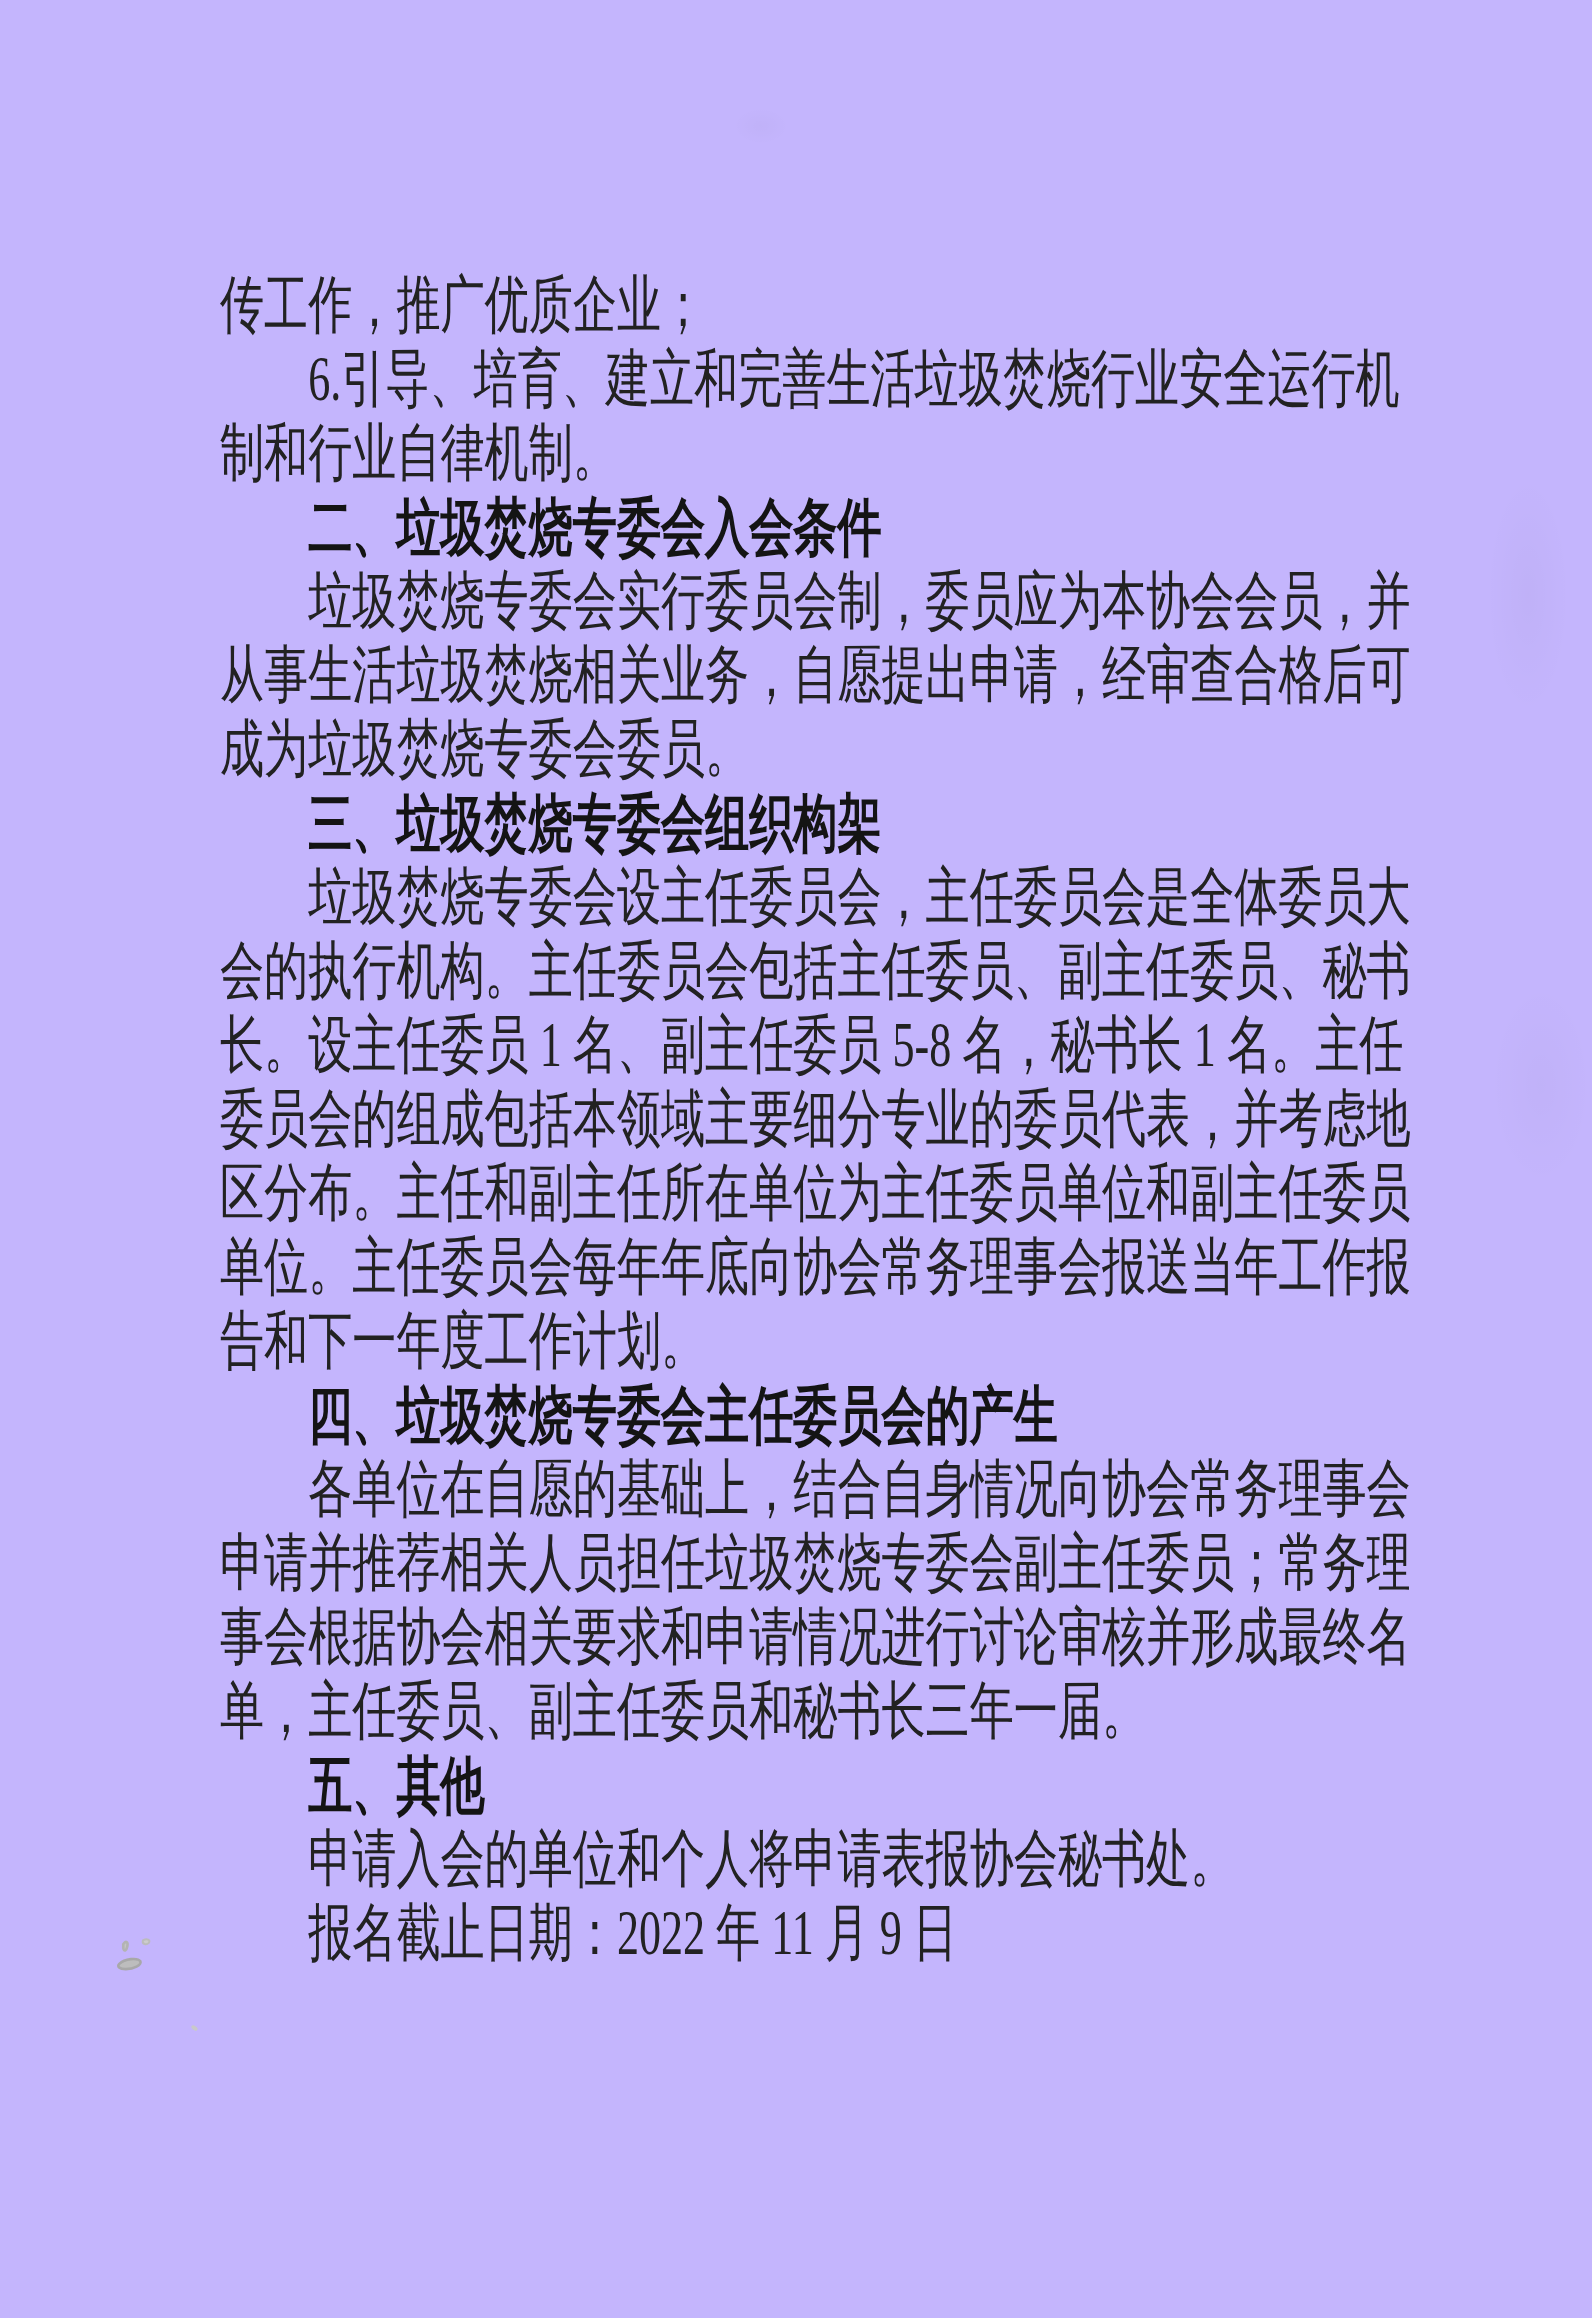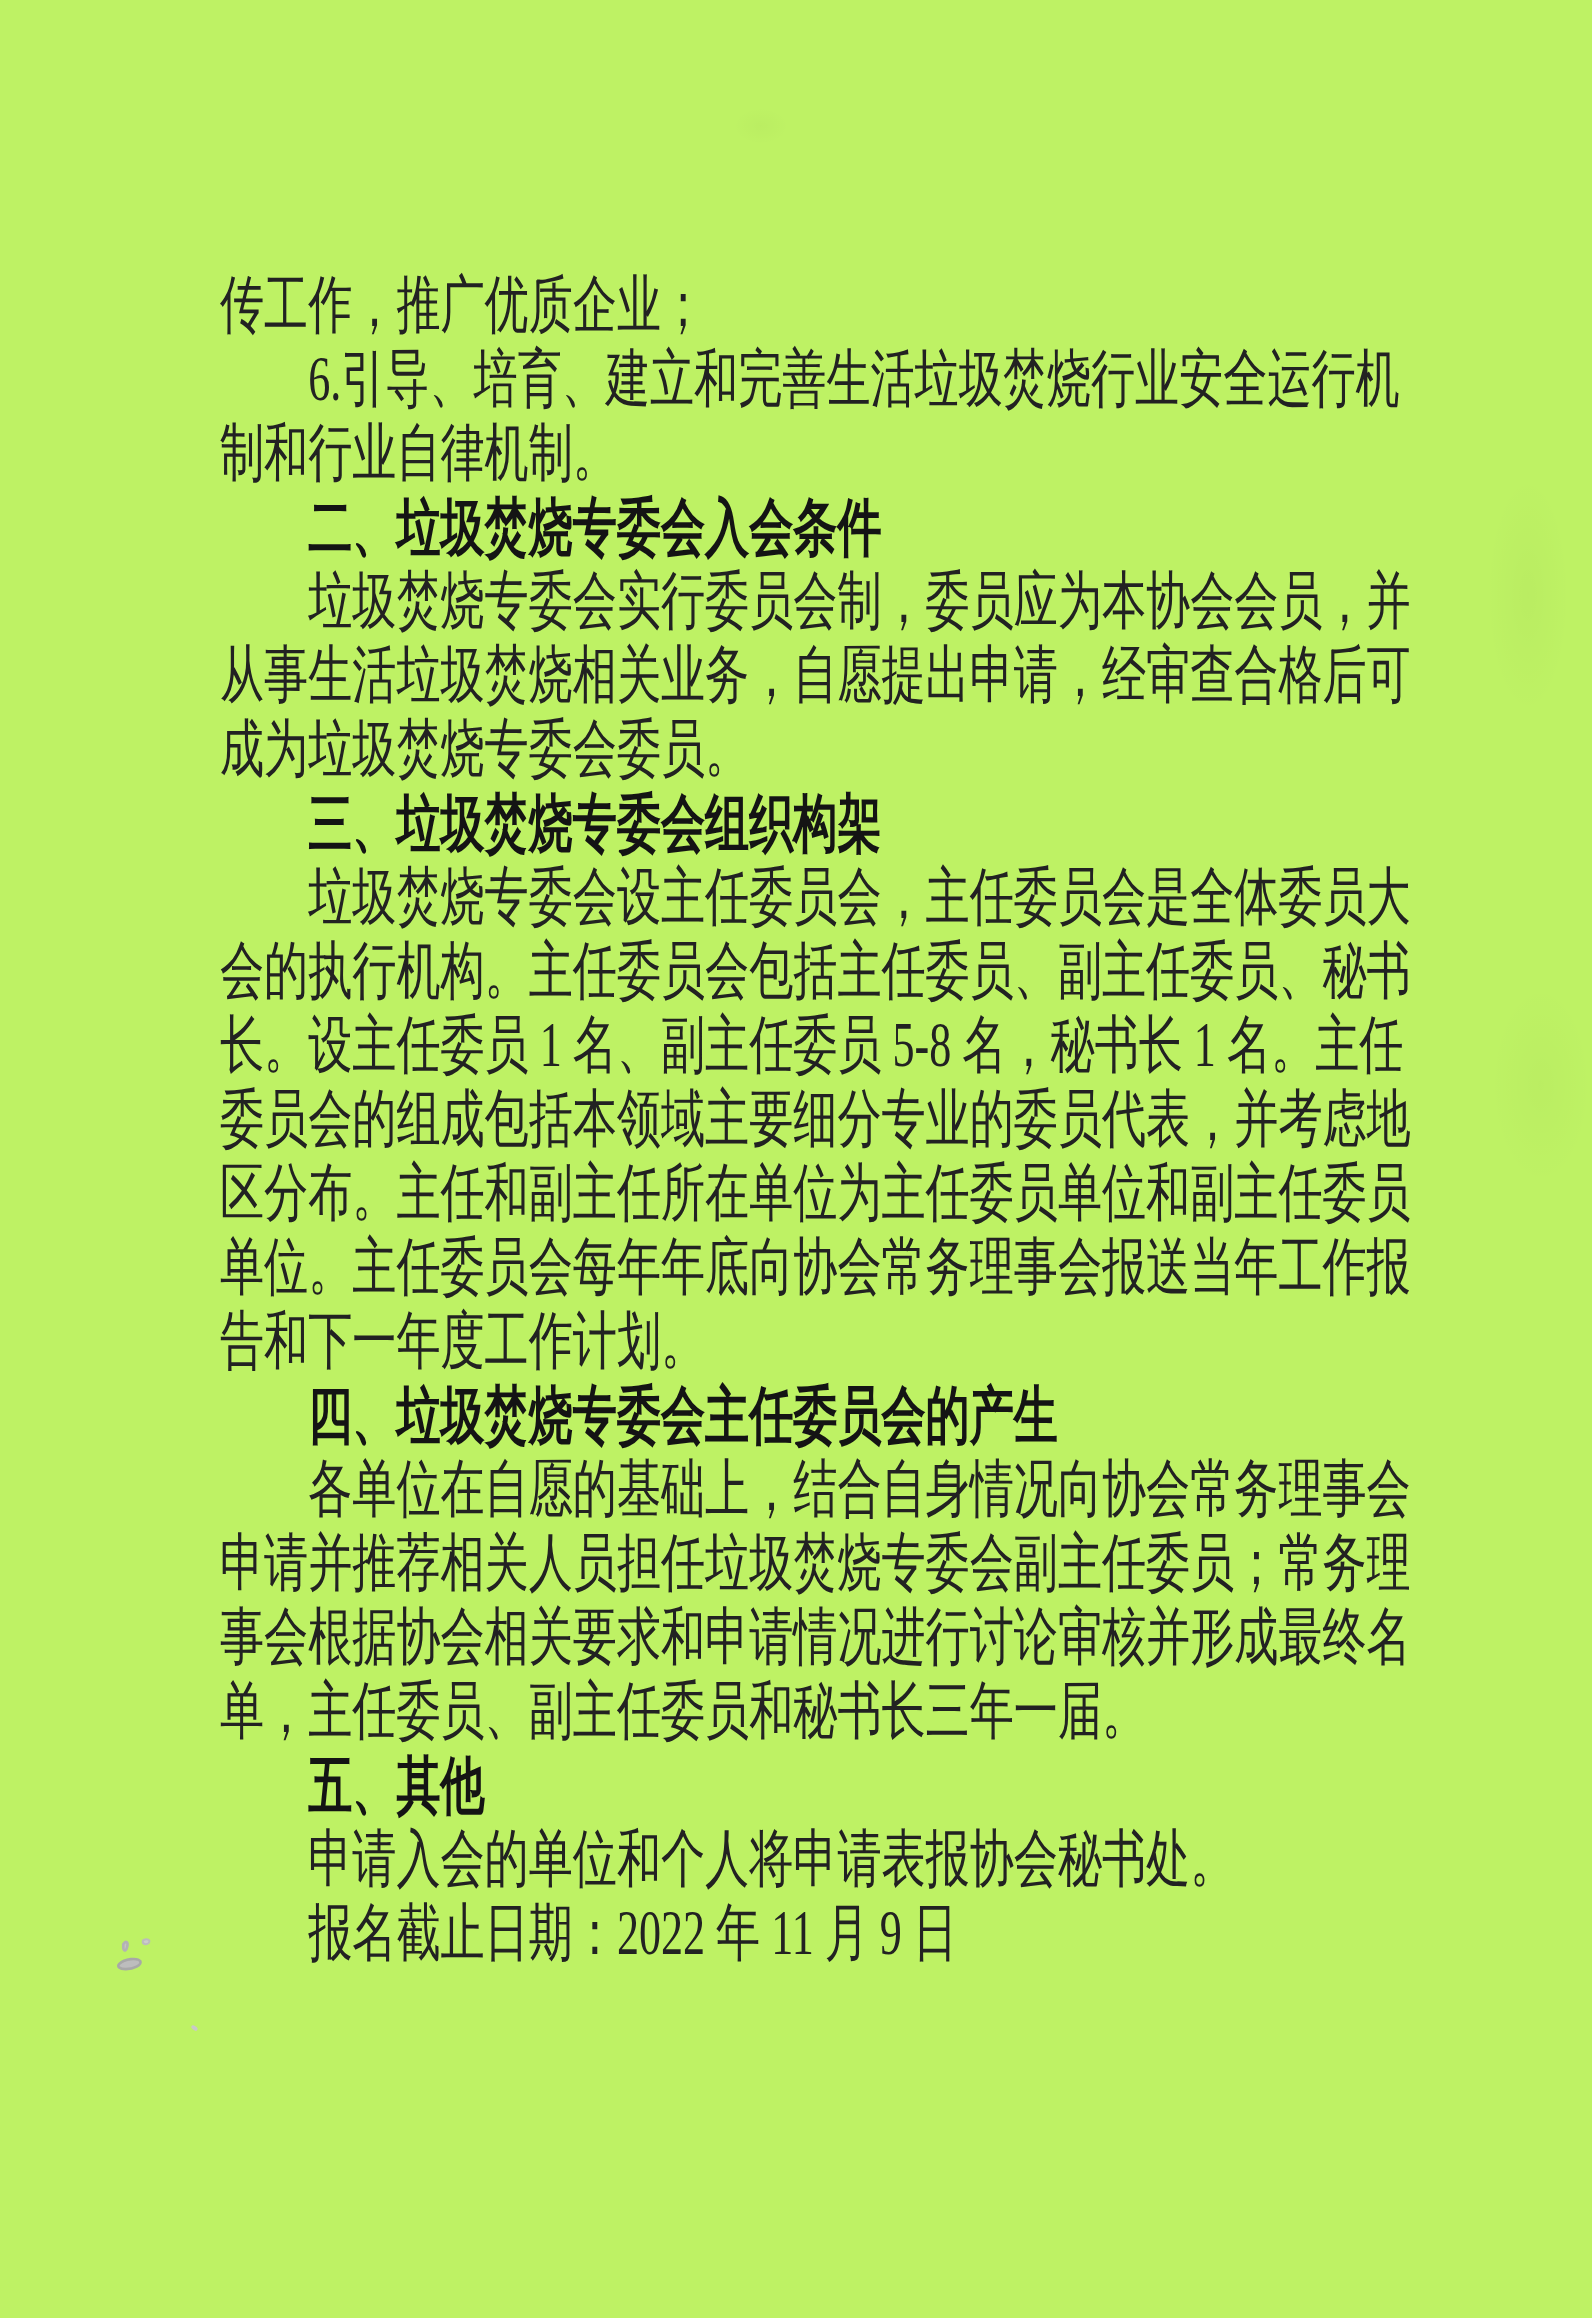--- a/index.html
+++ b/index.html
@@ -4,21 +4,21 @@
 <style>
   html, body {
     margin: 0;
     padding: 0;
     background: #ffffff;
   }
   .page {
     position: relative;
     width: 1592px;
     height: 2319px;
-    background: #bef264;
+    background: #c4b5fd;
     overflow: hidden;
     font-family: "Liberation Serif", "DejaVu Serif", serif;
   }
   
   .page::before {
     content: "";
     position: absolute;
     inset: 0;
     background:
       radial-gradient(ellipse 60px 172px at 1528px 595px, rgba(0,0,0,0.025), rgba(0,0,0,0) 70%),

